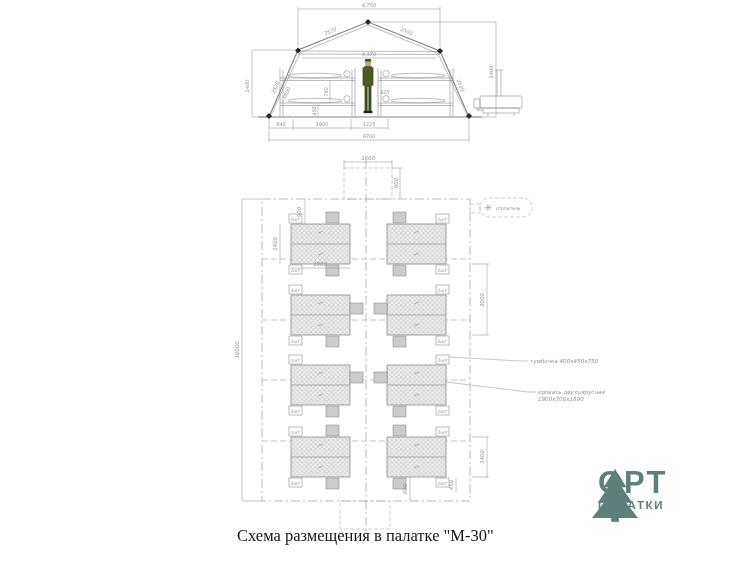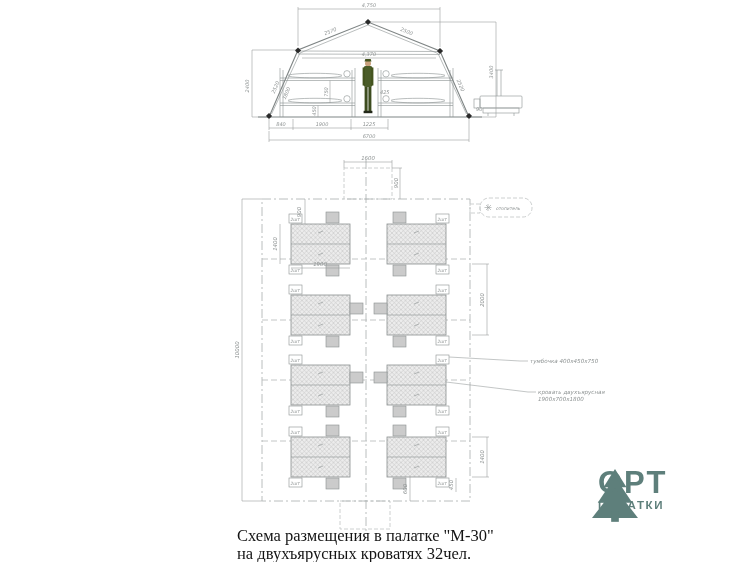--- a/index.html
+++ b/index.html
@@ -336,21 +336,20 @@
     <polyline class="thin" points="219,205 290,209 298,209"></polyline>
     <text class="callout" x="300" y="211">тумбочка 400х450х750</text>
     <polyline class="thin" points="216,230 298,240 306,240"></polyline>
     <text class="callout" x="308" y="242">кровать двухъярусная</text>
     <text class="callout" x="308" y="249">1900х700х1800</text>
   </g>
 </svg>
 
 <div id="title">
   <div>Схема размещения в палатке "М-30"</div>
-  <div>на двухъярусных кроватях 32чел.</div>
 </div>
 
 <div id="logo">
   <svg width="46" height="54" viewBox="0 0 48 56">
     <g fill="#5e7f7b">
       <polygon points="24,1 36,20 12,20"></polygon>
       <polygon points="24,9 42,36 6,36"></polygon>
       <polygon points="24,21 48,52 0,52"></polygon>
       <rect x="20" y="45" width="8" height="11"></rect>
     </g>

